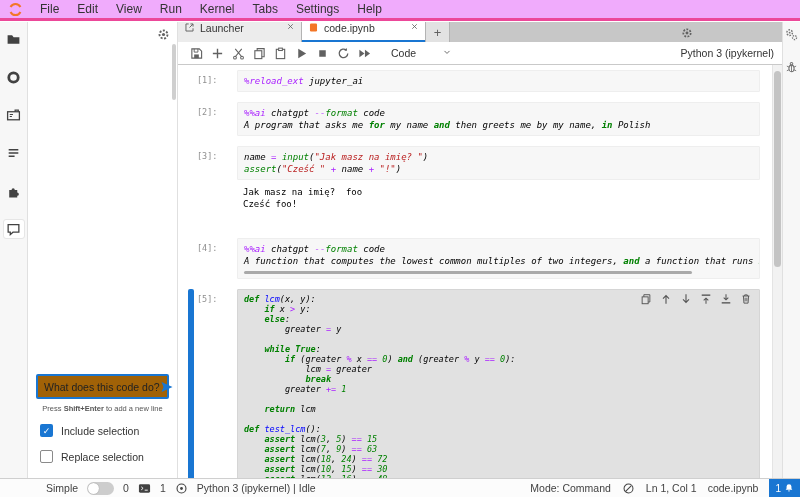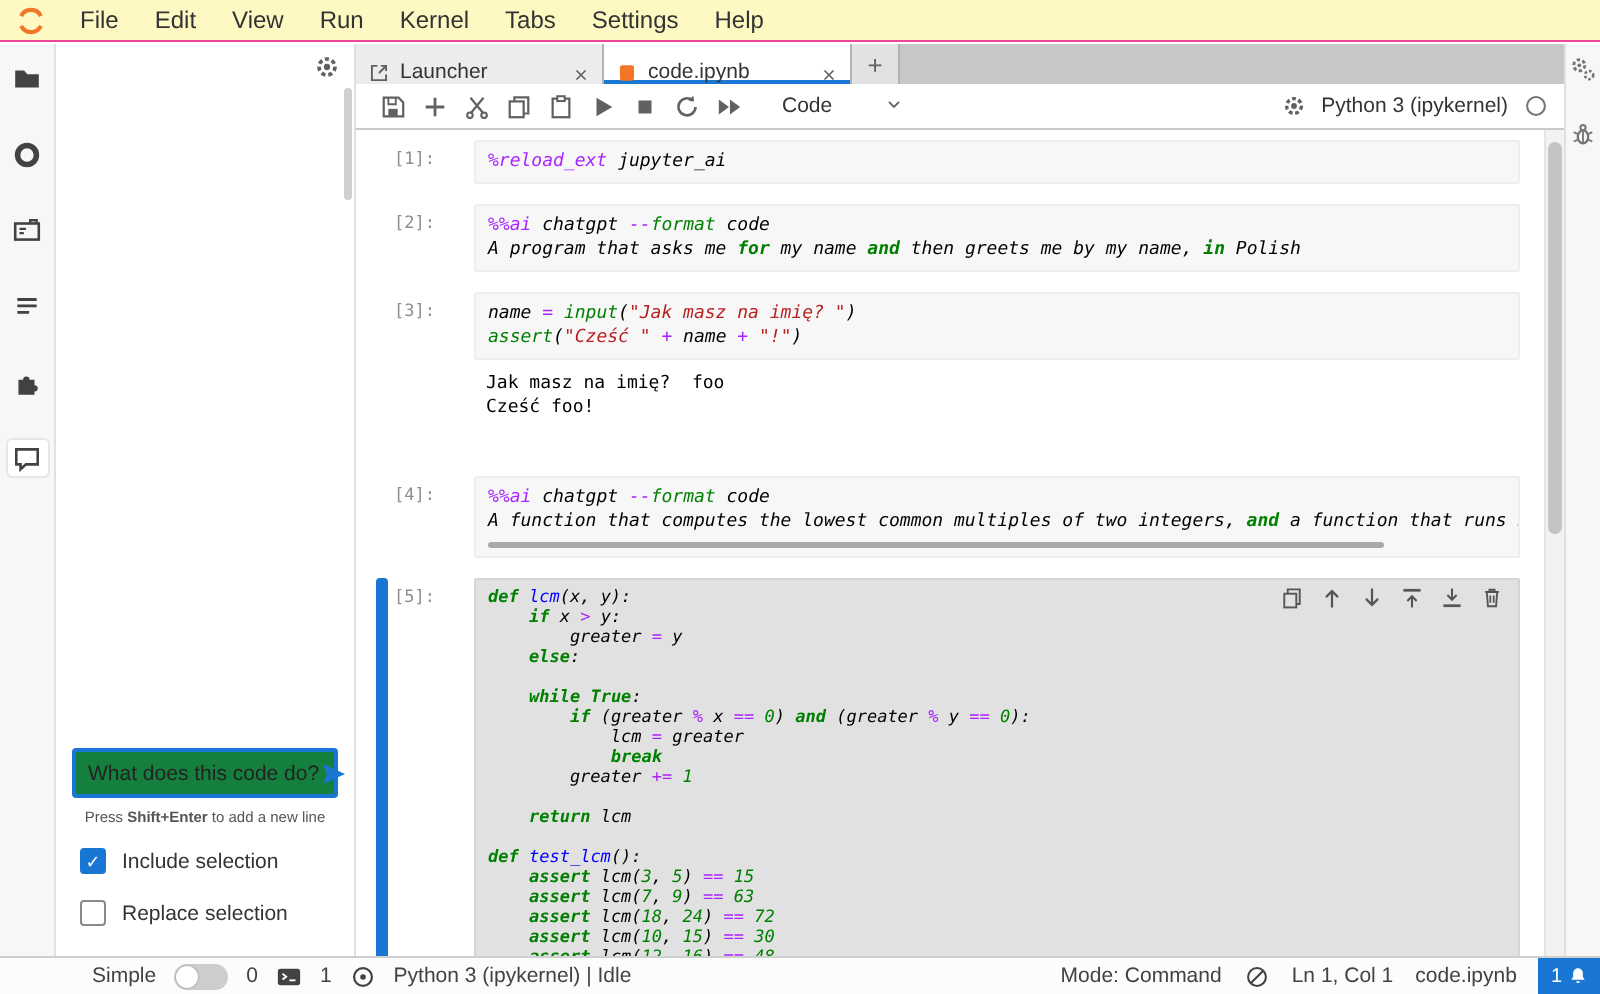--- a/index.html
+++ b/index.html
@@ -1,65 +1,65 @@
 <!DOCTYPE html>
 <html><head>
 <meta charset="utf-8">
 <style>
   * { margin:0; padding:0; box-sizing:border-box; }
   html,body { width:800px; height:497px; overflow:hidden; }
   body { font-family:"Liberation Sans", sans-serif; background:#fff; position:relative; color:#333; }
 
   
-  .menubar { height:21px; display:flex; align-items:center; border-bottom:1px solid #ec4899; padding-left:8px; background:#fef9c3; }
+  .menubar { height:21px; display:flex; align-items:center; border-bottom:3px solid #ec4899; padding-left:8px; background:#f0abfc; }
   .logo { width:15px; height:15px; margin-right:8px; display:flex; align-items:center; }
   .logo svg { width:15px; height:15px; }
   .menu-item { padding:0 9px; font-size:12px; color:#333; cursor:default; }
 
   
   .app { position:absolute; top:22px; bottom:19px; left:0; right:0; display:flex; }
 
   .activitybar { width:28px; background:#f7f7f7; border-right:1px solid #e0e0e0; display:flex; flex-direction:column; align-items:center; padding-top:8px; gap:20px; }
   .sb-icon { width:20px; height:18px; display:flex; align-items:center; justify-content:center; }
   .sb-icon svg { width:15px; height:15px; }
   .sb-icon.active { background:#fff; outline:1px solid #e6e6e6; border-radius:2px; }
 
   .chatpanel { width:150px; border-right:1px solid #e0e0e0; background:#fff; position:relative; }
   .chat-gear { position:absolute; top:5px; right:7px; width:13px; height:13px; }
   .chat-gear svg { width:13px; height:13px; }
   .chat-scrollthumb { position:absolute; top:22px; right:1px; width:4px; height:56px; background:#cfcfcf; border-radius:2px; }
   .chat-bottom { position:absolute; bottom:2px; left:0; right:0; padding:0 8px; }
-  .chat-input { height:25px; border:2px solid #1976d2; border-radius:2px; display:flex; align-items:center; justify-content:space-between; padding:0 4px 0 6px; background:#15803d; }
+  .chat-input { height:25px; border:2px solid #1976d2; border-radius:2px; display:flex; align-items:center; justify-content:space-between; padding:0 4px 0 6px; background:#a16207; }
   .chat-input-text { font-size:10.5px; color:#222; white-space:nowrap; }
   .send-btn { width:16px; height:14px; display:flex; align-items:center; }
   .send-btn svg { width:14px; height:14px; }
   .chat-hint { font-size:7.5px; color:#555; text-align:center; margin:5px 0 11px; }
   .chk-row { display:flex; align-items:center; gap:8px; margin:0 0 13px 4px; font-size:10.5px; color:#333; }
   .checkbox { width:13px; height:13px; border-radius:2px; flex:none; display:flex; align-items:center; justify-content:center; font-size:9px; }
   .checkbox.on { background:#1976d2; color:#fff; }
   .checkbox.off { border:1px solid #8a8a8a; background:#fff; }
 
   .maincol { flex:1; display:flex; flex-direction:column; min-width:0; }
 
   
   .tabbar { height:20px; background:#c7c7c7; display:flex; align-items:stretch; flex:none; }
-  .tab { width:124px; display:flex; align-items:flex-end; gap:5px; padding:0 6px; font-size:10.5px; color:#333; background:#ececec; border-right:1px solid #b3b3b3; }
+  .tab { width:124px; display:flex; align-items:flex-start; gap:5px; padding:0 6px; font-size:10.5px; color:#333; background:#ececec; border-right:1px solid #b3b3b3; }
   .tab.active { background:#fff; box-shadow:inset 0 -2px 0 #1976d2; }
   .tab-icon svg { width:11px; height:11px; display:block; }
   .tab-label { white-space:nowrap; overflow:hidden; flex:1; }
   .tab-close svg { width:9px; height:9px; display:block; }
   .newtab { width:24px; display:flex; align-items:center; justify-content:center; background:#e2e2e2; color:#616161; font-size:13px; border-right:1px solid #b3b3b3; }
 
   
   .toolbar { height:23px; background:#fff; border-bottom:1px solid #c9c9c9; display:flex; align-items:center; padding:0 8px; flex:none; }
   .tb-icon { width:21px; height:19px; display:flex; align-items:center; justify-content:center; }
   .tb-icon svg { width:13px; height:13px; }
   .cell-type { display:flex; align-items:center; gap:26px; margin-left:16px; font-size:10.5px; color:#333; }
   .cell-type svg { width:10px; height:10px; }
-  .toolbar-right { margin-left:auto; display:flex; align-items:flex-start; gap:8px; font-size:10.5px; color:#333; }
+  .toolbar-right { margin-left:auto; display:flex; align-items:flex-start; gap:8px; font-size:10.5px; color:#333;flex-direction:column; }
   .toolbar-right svg { width:12px; height:12px; display:block; }
 
   
   .nbwrap { flex:1; position:relative; background:#fff; min-height:0; }
   .nbscroll { position:absolute; top:0; bottom:0; left:0; right:10px; overflow:hidden; padding-top:5px; background:#fff; }
   .vscroll { position:absolute; top:0; right:0; bottom:0; width:10px; background:#f2f2f2; border-left:1px solid #e4e4e4; }
   .vthumb { position:absolute; top:6px; left:1px; width:7px; height:196px; background:#c4c4c4; border-radius:4px; }
 
   .cell { display:flex; margin:0 12px 10px 10px; }
   .collapser { width:6px; margin-right:3px; border-radius:2px; flex:none; }
@@ -338,22 +338,22 @@
               <div class="cm-line"><span>A function that computes the lowest common multiples of two integers, </span><span class="tk-k">and</span><span> a function that runs </span><span class="tk-n">5</span></div>
               <div class="hscroll"></div>
             </div>
           </div>
           <div class="cell selected compact">
             <div class="collapser"></div>
             <div class="prompt">[5]:</div>
             <div class="editor">
               <div class="cm-line"><span class="tk-k">def</span><span> </span><span class="tk-d">lcm</span><span>(x, y):</span></div>
               <div class="cm-line"><span>    </span><span class="tk-k">if</span><span> x </span><span class="tk-o">&gt;</span><span> y:</span></div>
+              <div class="cm-line"><span>    </span><span class="tk-k">else</span><span>:</span></div>
               <div class="cm-line"><span>        greater </span><span class="tk-o">=</span><span> y</span></div>
-              <div class="cm-line"><span>    </span><span class="tk-k">else</span><span>:</span></div>
               <div class="cm-line">&nbsp;</div>
               <div class="cm-line"><span>    </span><span class="tk-k">while</span><span> </span><span class="tk-k">True</span><span>:</span></div>
               <div class="cm-line"><span>        </span><span class="tk-k">if</span><span> (greater </span><span class="tk-o">%</span><span> x </span><span class="tk-o">==</span><span> </span><span class="tk-n">0</span><span>) </span><span class="tk-k">and</span><span> (greater </span><span class="tk-o">%</span><span> y </span><span class="tk-o">==</span><span> </span><span class="tk-n">0</span><span>):</span></div>
               <div class="cm-line"><span>            lcm </span><span class="tk-o">=</span><span> greater</span></div>
               <div class="cm-line"><span>            </span><span class="tk-k">break</span></div>
               <div class="cm-line"><span>        greater </span><span class="tk-o">+=</span><span> </span><span class="tk-n">1</span></div>
               <div class="cm-line">&nbsp;</div>
               <div class="cm-line"><span>    </span><span class="tk-k">return</span><span> lcm</span></div>
               <div class="cm-line">&nbsp;</div>
               <div class="cm-line"><span class="tk-k">def</span><span> </span><span class="tk-d">test_lcm</span><span>():</span></div>

